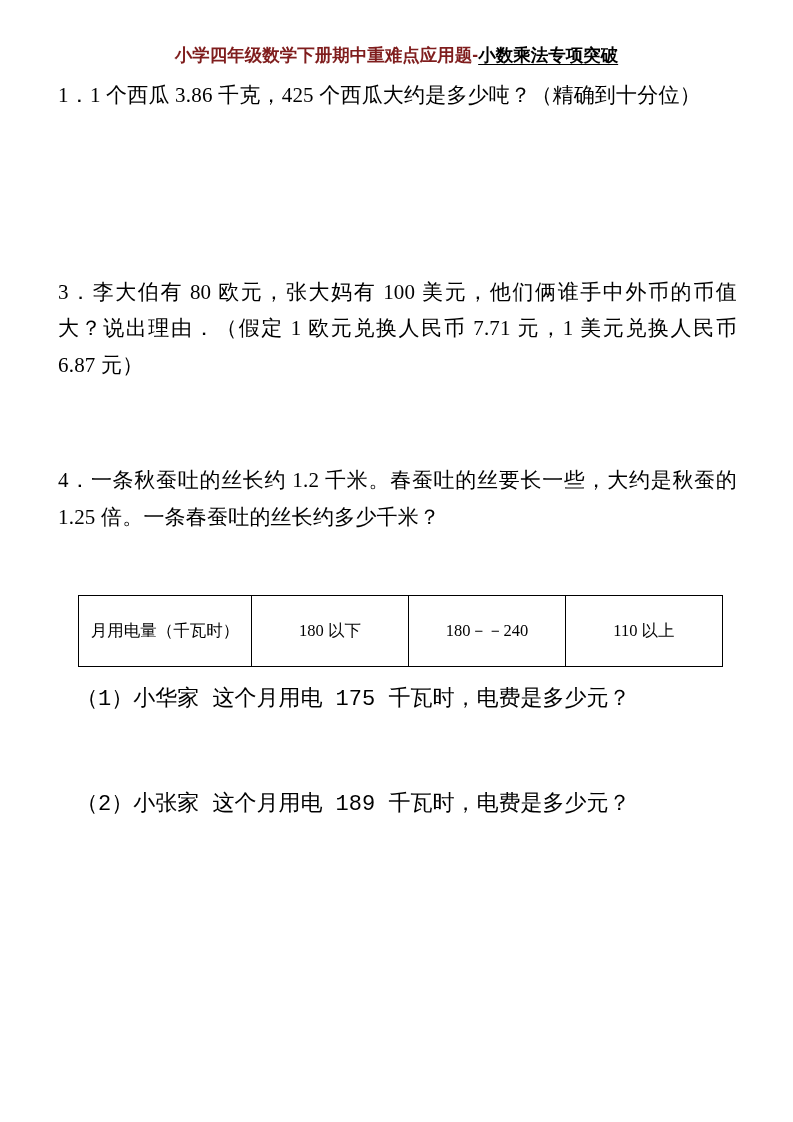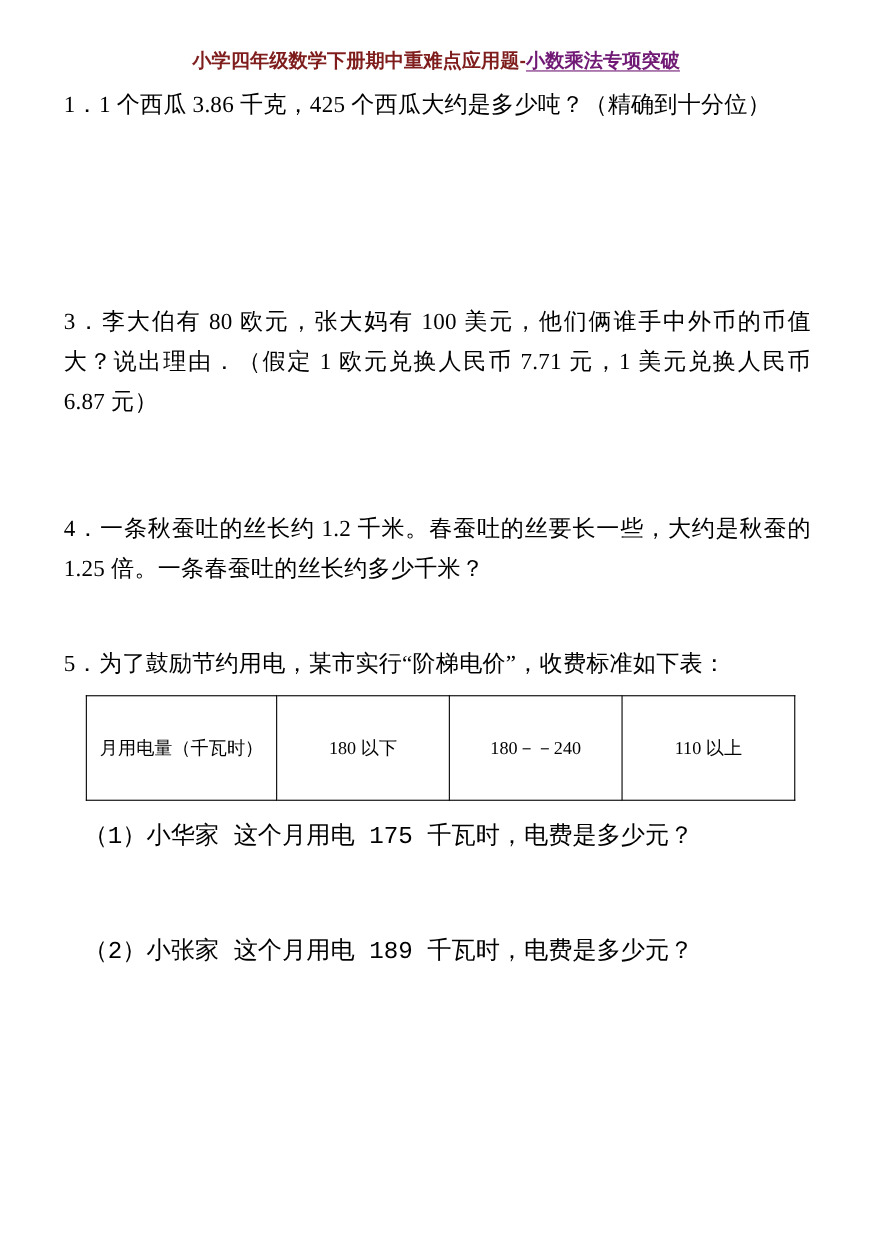--- a/index.html
+++ b/index.html
@@ -29,21 +29,21 @@
     font-size: 17.5px;
     letter-spacing: 0px;
     margin: 0 0 10px 0;
     line-height: 1.3;
     white-space: nowrap;
   }
   .title .black {
     color: #7f1d1d;
   }
   .title .red {
-    color: #701a75;
+    color: #000000;
     text-decoration: underline;
     text-underline-offset: 3px;
   }
   .q {
     font-size: 21px;
     line-height: 1.75;
     margin: 0;
     text-align: justify;
     letter-spacing: 0.2px;
   }
@@ -59,21 +59,21 @@
     width: 645px;
     margin: 10px 0 0 22px;
     table-layout: fixed;
   }
   table.rate-table td {
     border: 1px solid #000000;
     font-size: 16.5px;
     text-align: center;
     vertical-align: middle;
     height: 62px;
-    padding: 16px 6px;
+    padding: 4px 6px;
     line-height: 1.6;
   }
   table.rate-table td.label-cell {
     width: 160px;
   }
   .sub-q {
     font-size: 22px;
     line-height: 1.75;
     margin: 0;
     padding-left: 20px;
@@ -101,23 +101,20 @@
   <div class="q-wrap">
     <p class="q">3．李大伯有 80 欧元，张大妈有 100 美元，他们俩谁手中外币的币值大？说出理由．（假定 1 欧元兑换人民币 7.71 元，1 美元兑换人民币 6.87 元）</p>
   </div>
   <div class="gap-3"></div>
 
   <div class="q-wrap">
     <p class="q">4．一条秋蚕吐的丝长约 1.2 千米。春蚕吐的丝要长一些，大约是秋蚕的 1.25 倍。一条春蚕吐的丝长约多少千米？</p>
   </div>
   <div class="gap-4"></div>
 
-  <div class="q-wrap">
-    <p class="q">5．为了鼓励节约用电，某市实行“阶梯电价”，收费标准如下表：</p>
-  </div>
 
   <table class="rate-table">
     <tbody>
       <tr>
         <td class="label-cell">月用电量（千瓦时）</td>
         <td>180 以下</td>
         <td>180－－240</td>
         <td>110 以上</td>
       </tr>
     </tbody>

